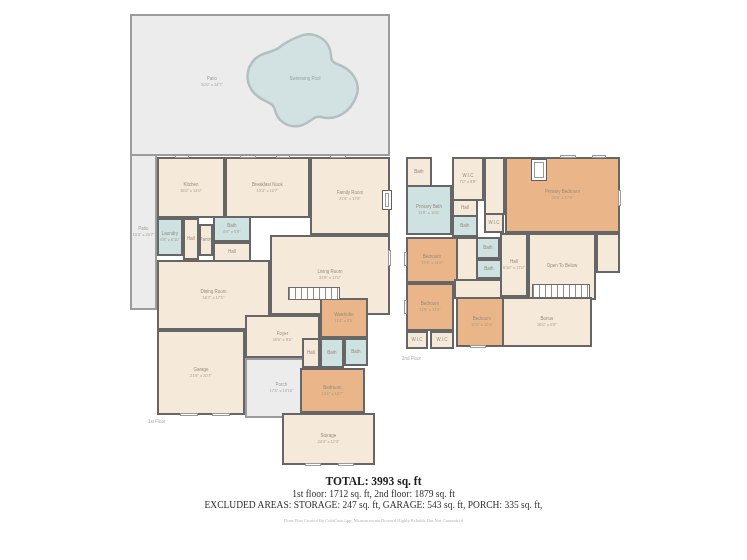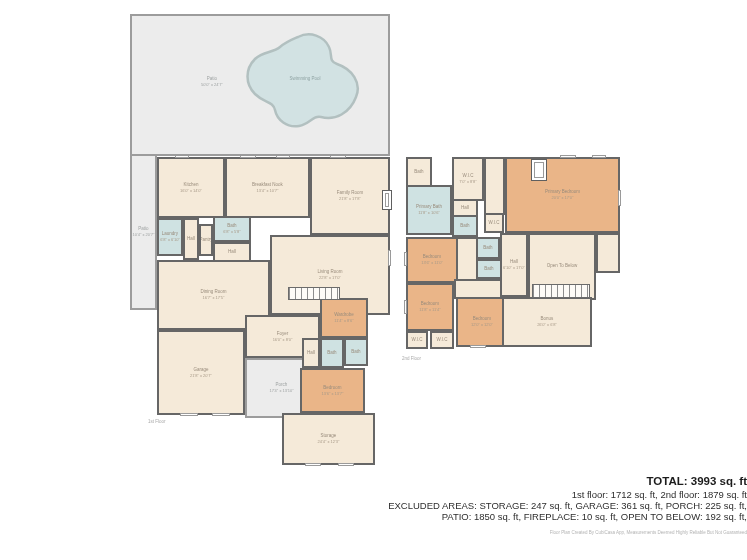--- a/index.html
+++ b/index.html
@@ -19,21 +19,21 @@
   .patio-label{position:absolute;left:48px;top:60px;width:64px;text-align:center;}
   .pool-label{position:absolute;left:268px;top:76px;width:74px;text-align:center;
               font-size:4.5px;color:#8fa3a3;z-index:3;}
   .pool-svg{position:absolute;left:236px;top:28px;z-index:2;}
   .stairs{position:absolute;box-sizing:border-box;border:1px solid #6b6b6b;background:#fdfbf7;
           background-image:repeating-linear-gradient(90deg,#8d8d8d 0 1px,transparent 1px 6px);z-index:4;}
   .fireplace{position:absolute;box-sizing:border-box;border:1.5px solid #5f5f5f;background:#fff;
              box-shadow:inset 0 0 0 2px #fff,inset 0 0 0 3px #9a9a9a;z-index:4;}
   .w{position:absolute;background:#fff;border:0.5px solid #9a9a9a;box-sizing:border-box;z-index:5;}
   .caption{position:absolute;font-size:4.5px;color:#a9a9a9;}
-  .summary{position:absolute;left:0;right:0;top:475px;text-align:right;color:#333;}
+  .summary{position:absolute;left:0;right:0;top:475px;text-align:center;color:#333;font-family:Liberation Serif, serif;}
   .summary .total{font-size:11.5px;font-weight:bold;color:#1c1c1c;margin-bottom:2px;}
   .summary .line{font-size:9.5px;color:#2e2e2e;line-height:1.18;}
   .disclaimer{margin-top:7px;font-size:4.5px;color:#b3b3b3;}
 </style>
 </head>
 <body>
 
 <div class="canvas">
 
   <div class="room gray" style="left:130px;top:14px;width:260px;height:142px;">
@@ -212,18 +212,17 @@
   <div class="w" style="left:560px;top:155px;width:16px;height:3px;"></div>
   <div class="w" style="left:592px;top:155px;width:14px;height:3px;"></div>
   <div class="w" style="left:618px;top:190px;width:3px;height:16px;"></div>
   <div class="w" style="left:404px;top:252px;width:3px;height:14px;"></div>
   <div class="w" style="left:404px;top:300px;width:3px;height:14px;"></div>
   <div class="w" style="left:470px;top:345px;width:16px;height:3px;"></div>
 
   <div class="summary">
     <div class="total">TOTAL: 3993 sq. ft</div>
     <div class="line">1st floor: 1712 sq. ft, 2nd floor: 1879 sq. ft</div>
-    <div class="line">EXCLUDED AREAS: STORAGE: 247 sq. ft, GARAGE: 361 sq. ft, PORCH: 225 sq. ft,</div>
-    <div class="line">PATIO: 1850 sq. ft, FIREPLACE: 10 sq. ft, OPEN TO BELOW: 192 sq. ft,</div>
+    <div class="line">EXCLUDED AREAS: STORAGE: 247 sq. ft, GARAGE: 543 sq. ft, PORCH: 335 sq. ft,</div>
     <div class="disclaimer">Floor Plan Created By CubiCasa App, Measurements Deemed Highly Reliable But Not Guaranteed</div>
   </div>
 
 </div>
 
 </body></html>

